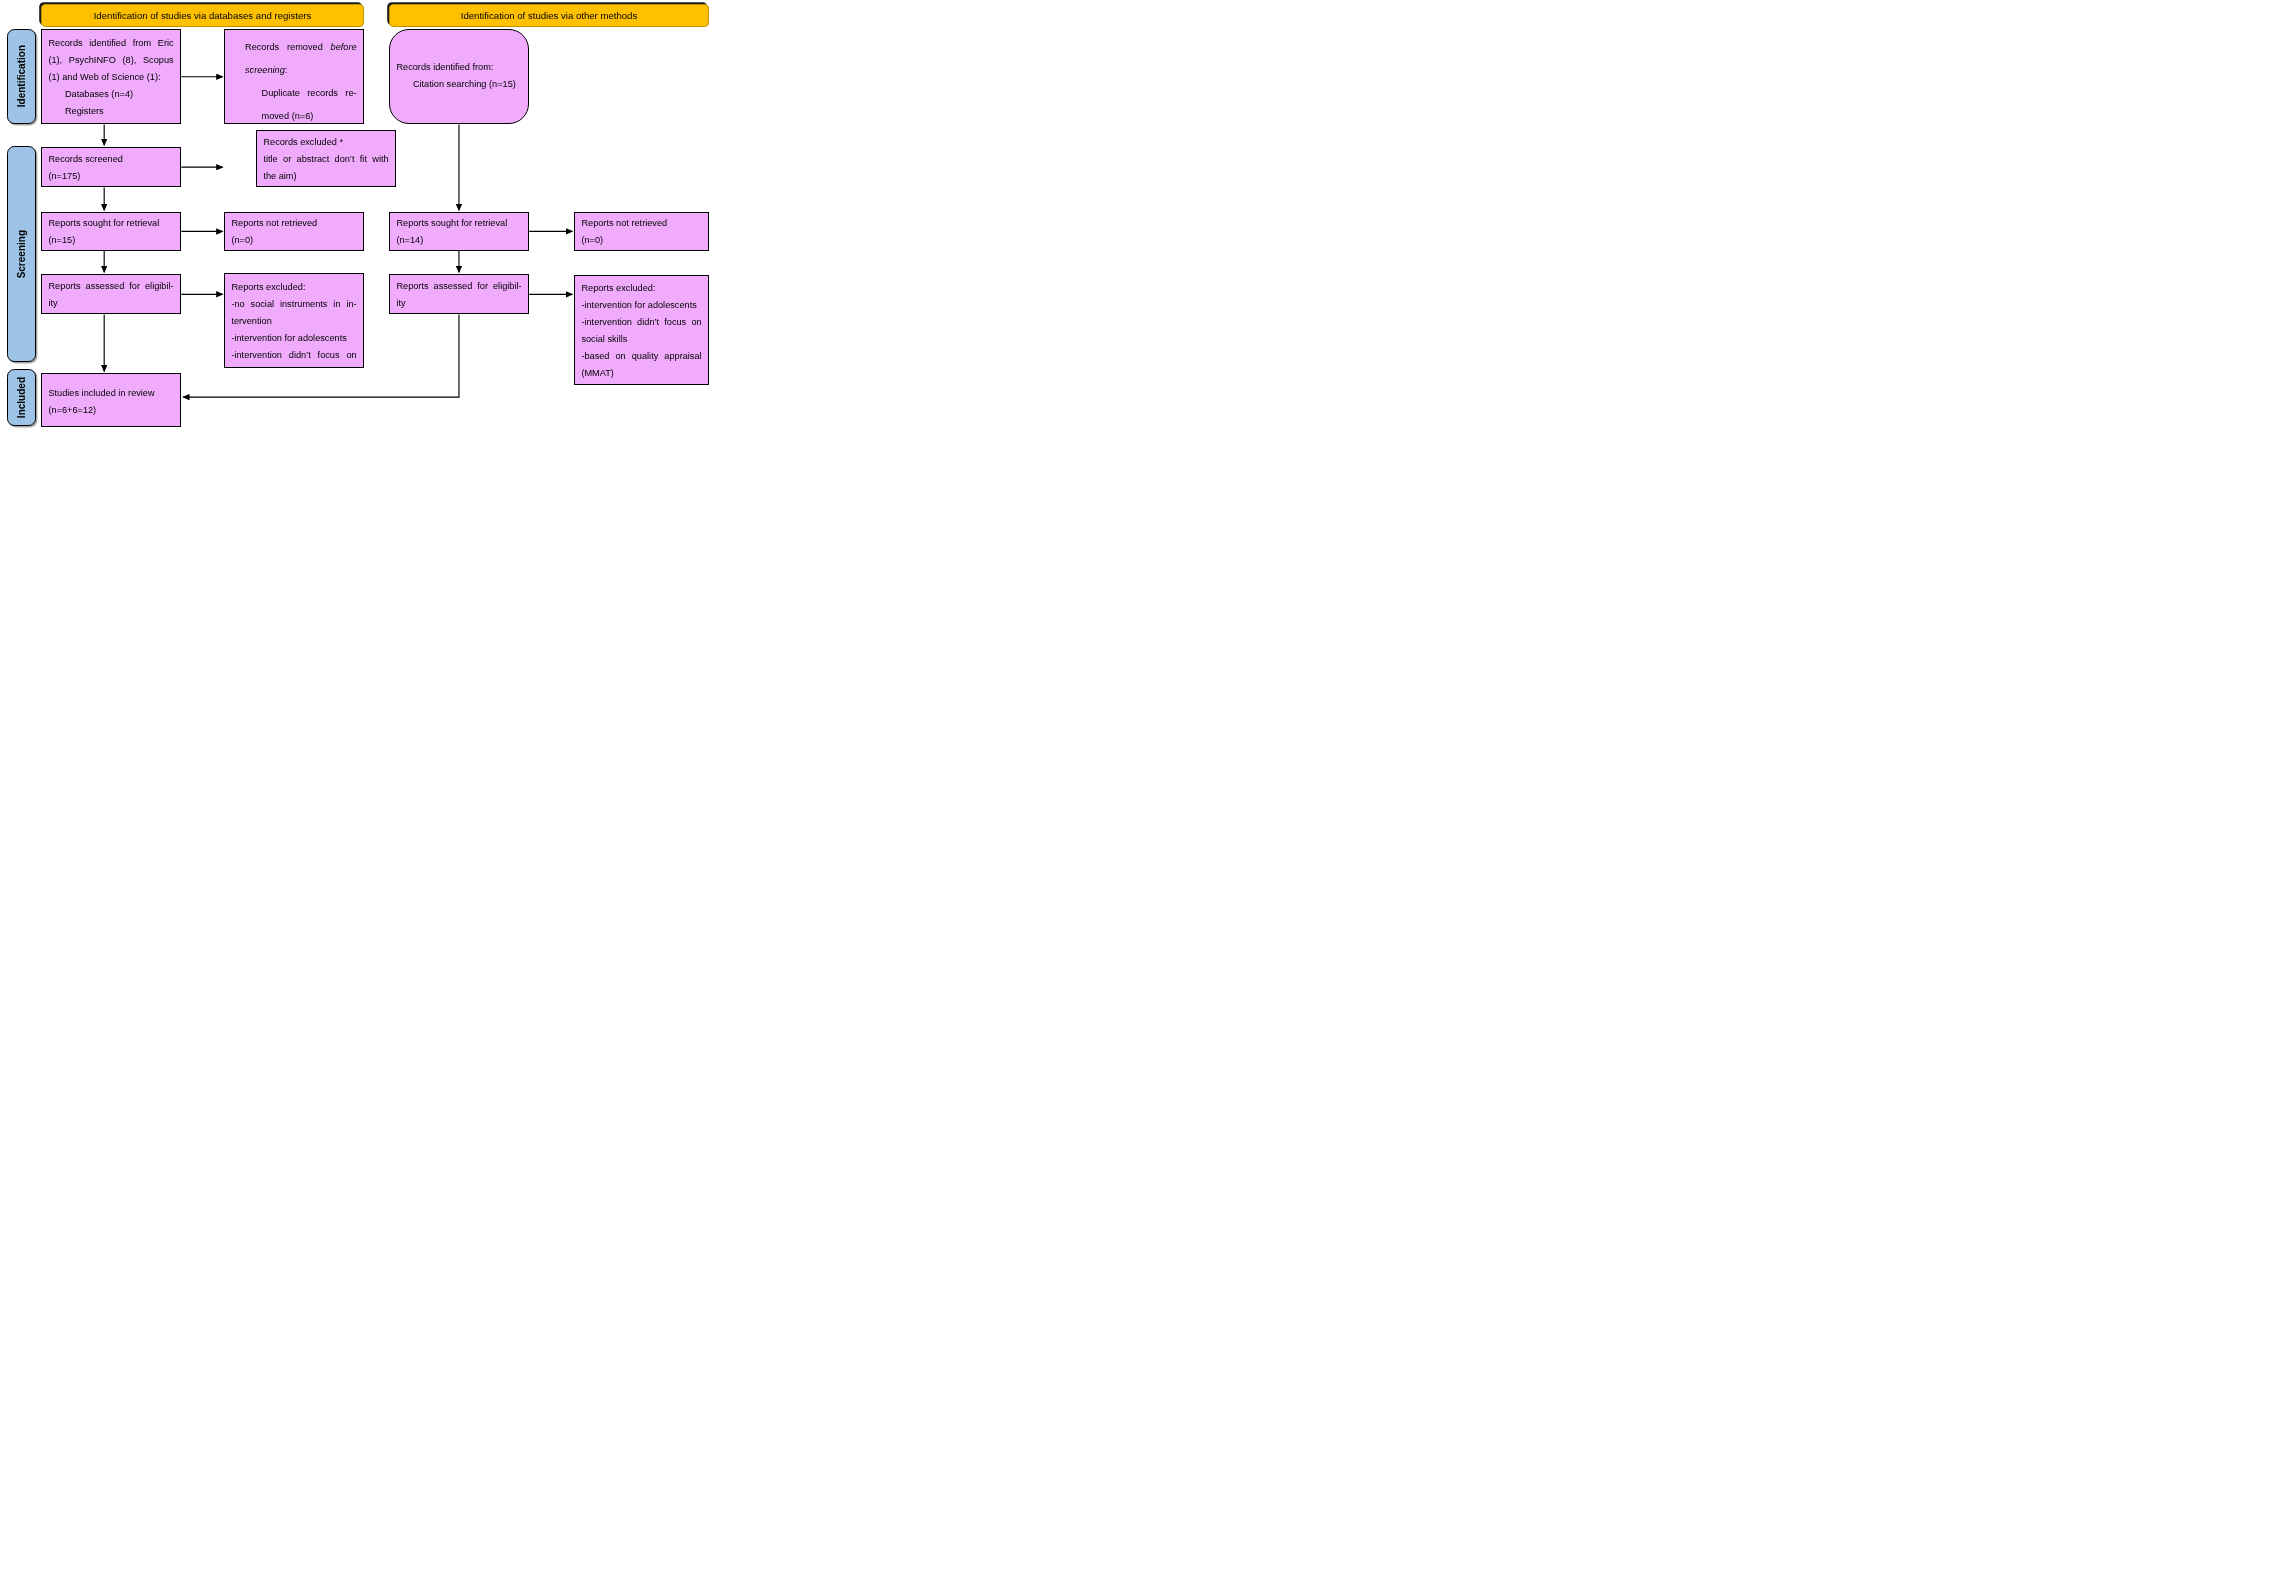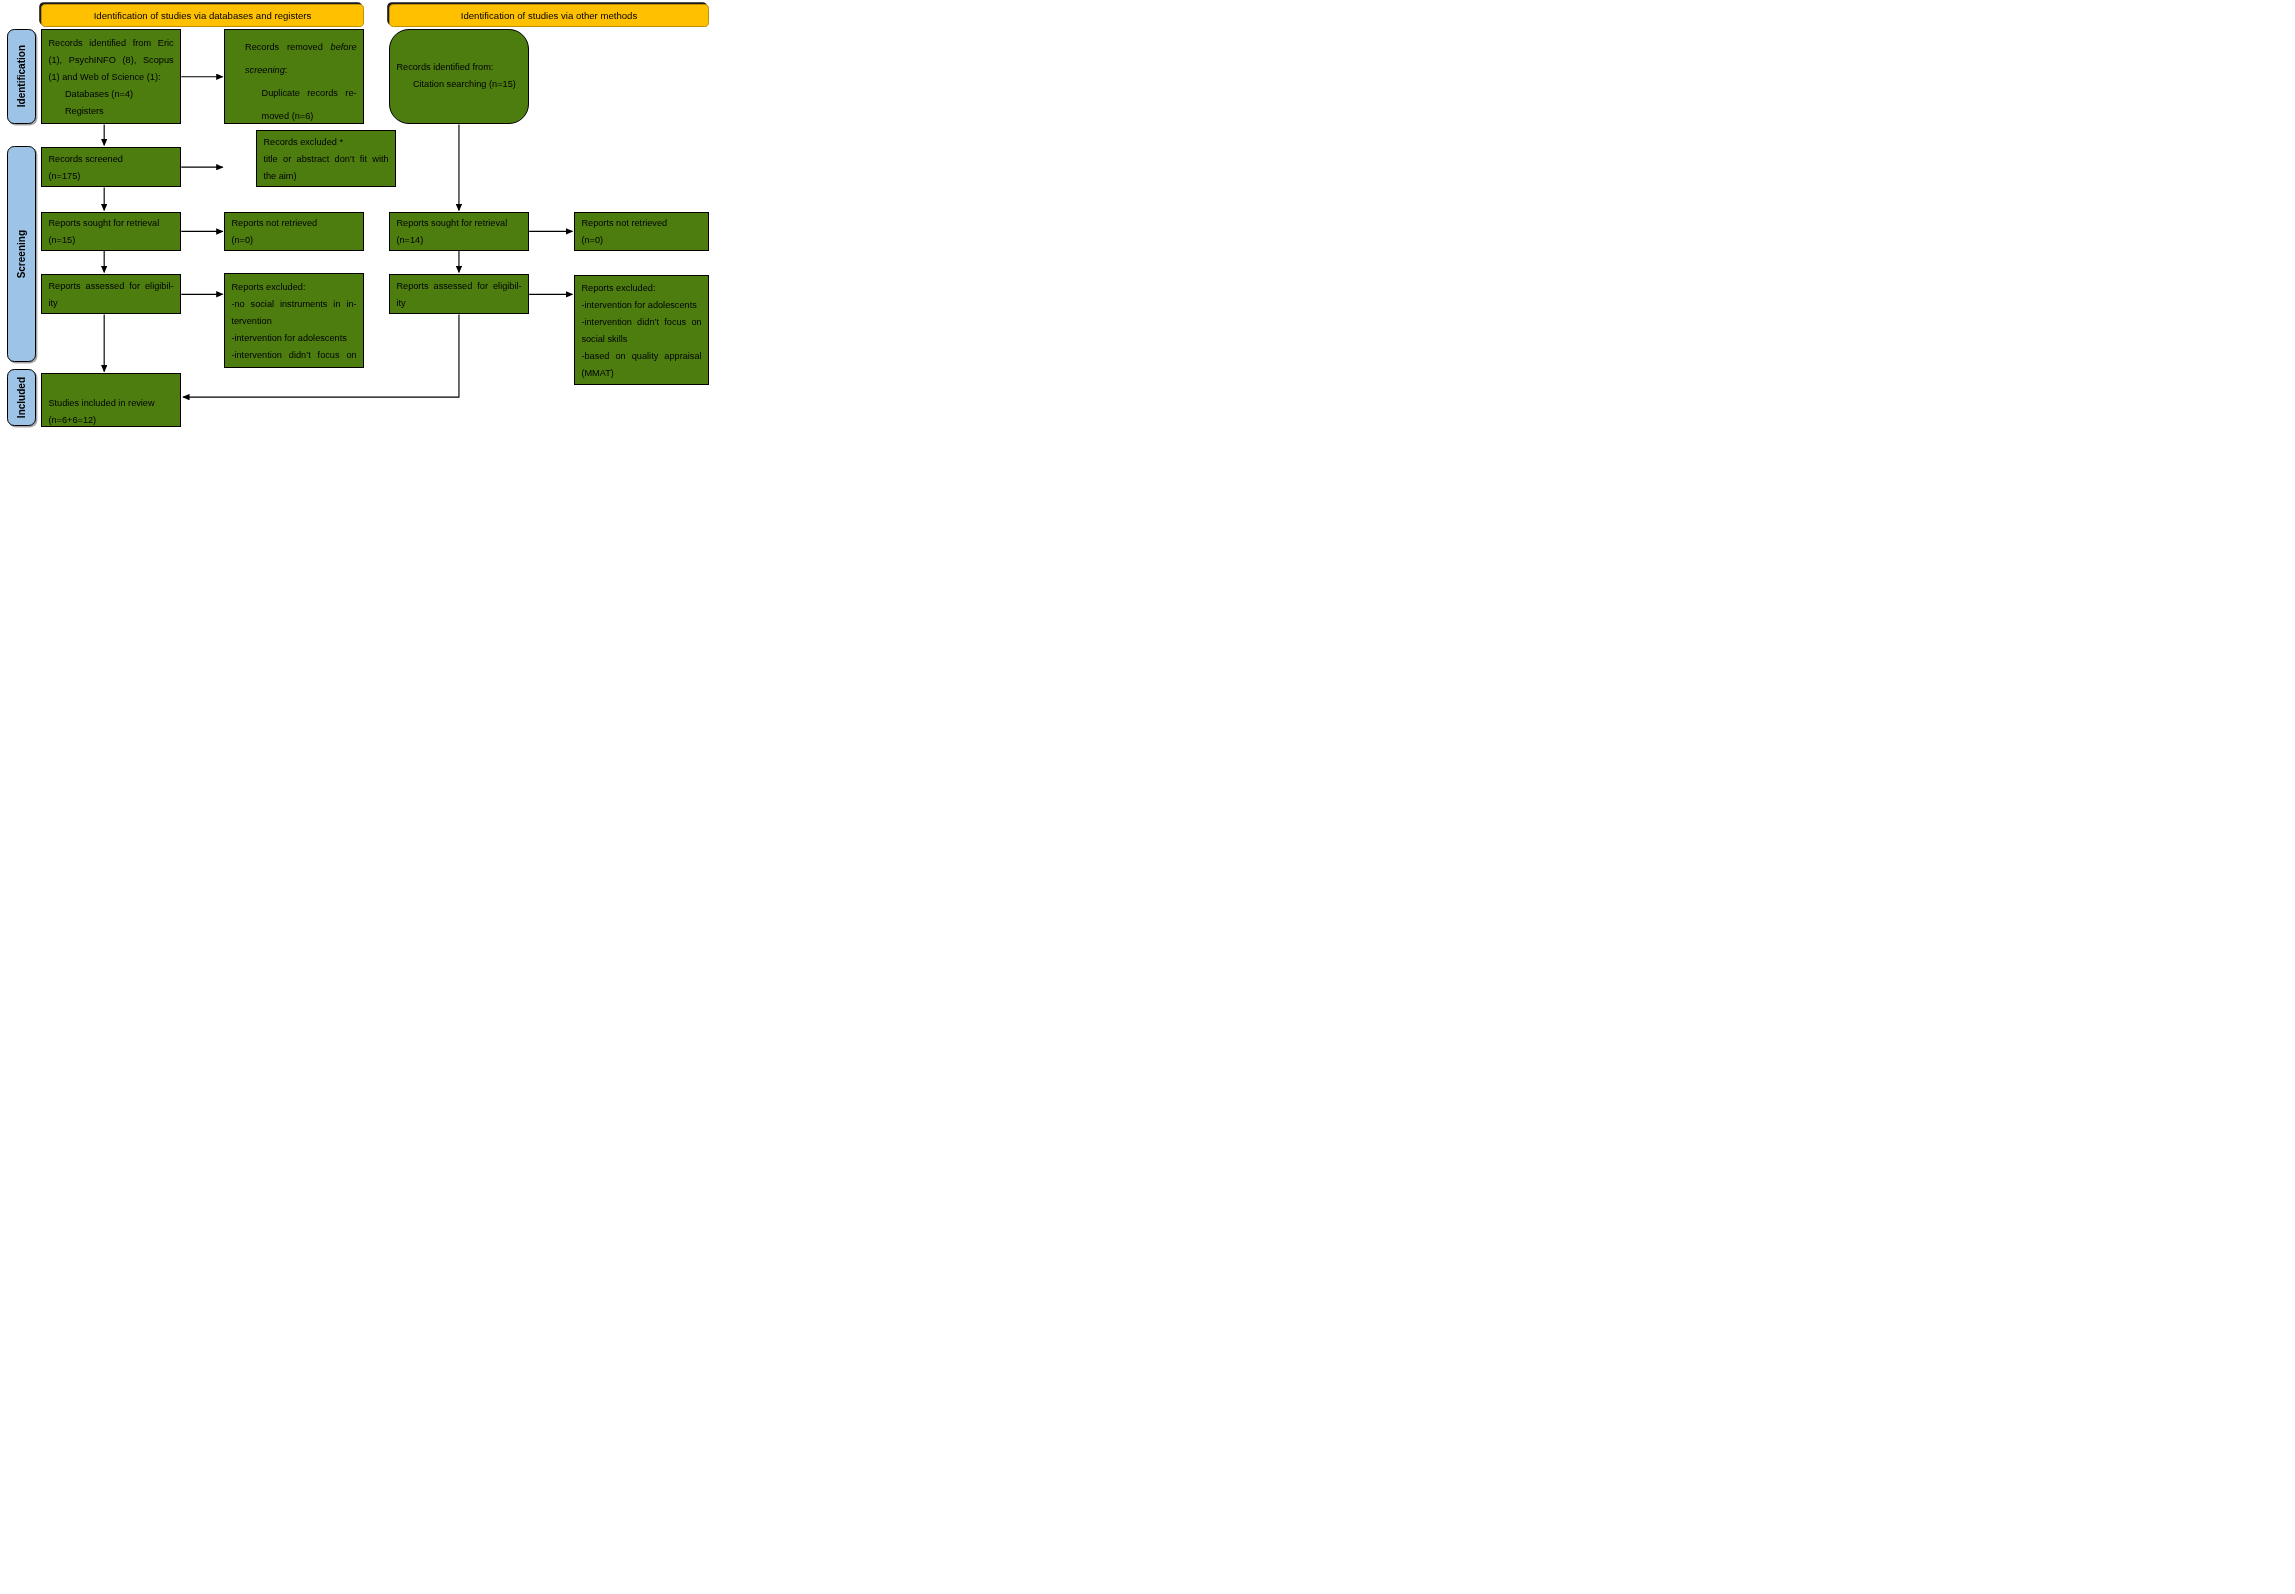--- a/index.html
+++ b/index.html
@@ -17,21 +17,21 @@
   .side{
     position:absolute;left:6.9px;width:29px;border:1.8px solid #000;border-radius:7.3px;
     display:flex;align-items:center;justify-content:center;
     box-shadow:1.4px 1.4px 0 rgba(0,0,0,0.35);box-sizing:border-box;
   }
   .side span{
     writing-mode:vertical-rl;transform:rotate(180deg);
     font-weight:bold;font-size:10px;white-space:nowrap;
   }
   .box{
-    position:absolute;background:#4d7c0f;border:1.4px solid #000;box-sizing:border-box;
+    position:absolute;background:#f0abfc;border:1.4px solid #000;box-sizing:border-box;
     font-size:9.2px;line-height:17px;padding:4.6px 6.4px;overflow:hidden;
   }
   .box .ln{white-space:nowrap;}
   .box .ln.stretch{white-space:normal;text-align:justify;text-align-last:justify;}
   .box .ln.ind{padding-left:16.5px;}
   .it{font-style:italic;}
   #arrows{position:absolute;left:0;top:0;width:710px;height:428px;pointer-events:none;}
   #arrows line,#arrows polyline{stroke:#000;stroke-width:2.5;fill:none;}
 </style>
 </head>
@@ -127,21 +127,21 @@
 
   <div class="box" style="left:574px;top:275px;width:135px;height:110px;padding-top:3.7px;">
     <div class="ln">Reports excluded:</div>
     <div class="ln">-intervention for adolescents</div>
     <div class="ln stretch">-intervention didn’t focus on</div>
     <div class="ln">social skills</div>
     <div class="ln stretch">-based on quality appraisal</div>
     <div class="ln">(MMAT)</div>
   </div>
 
-  <div class="box" style="left:41px;top:373px;width:140px;height:54px;padding-top:21px;">
+  <div class="box" style="left:41px;top:373px;width:140px;height:54px;padding-top:11px;">
     <div class="ln">Studies included in review</div>
     <div class="ln">(n=6+6=12)</div>
   </div>
 
   <svg id="arrows" viewBox="0 0 1547 932" xmlns="http://www.w3.org/2000/svg">
     <defs>
       <marker id="ah" markerUnits="userSpaceOnUse" markerWidth="16" markerHeight="14" refX="14" refY="7" orient="auto">
         <path d="M0,0 L16,7 L0,14 z" fill="#000"></path>
       </marker>
     </defs>

